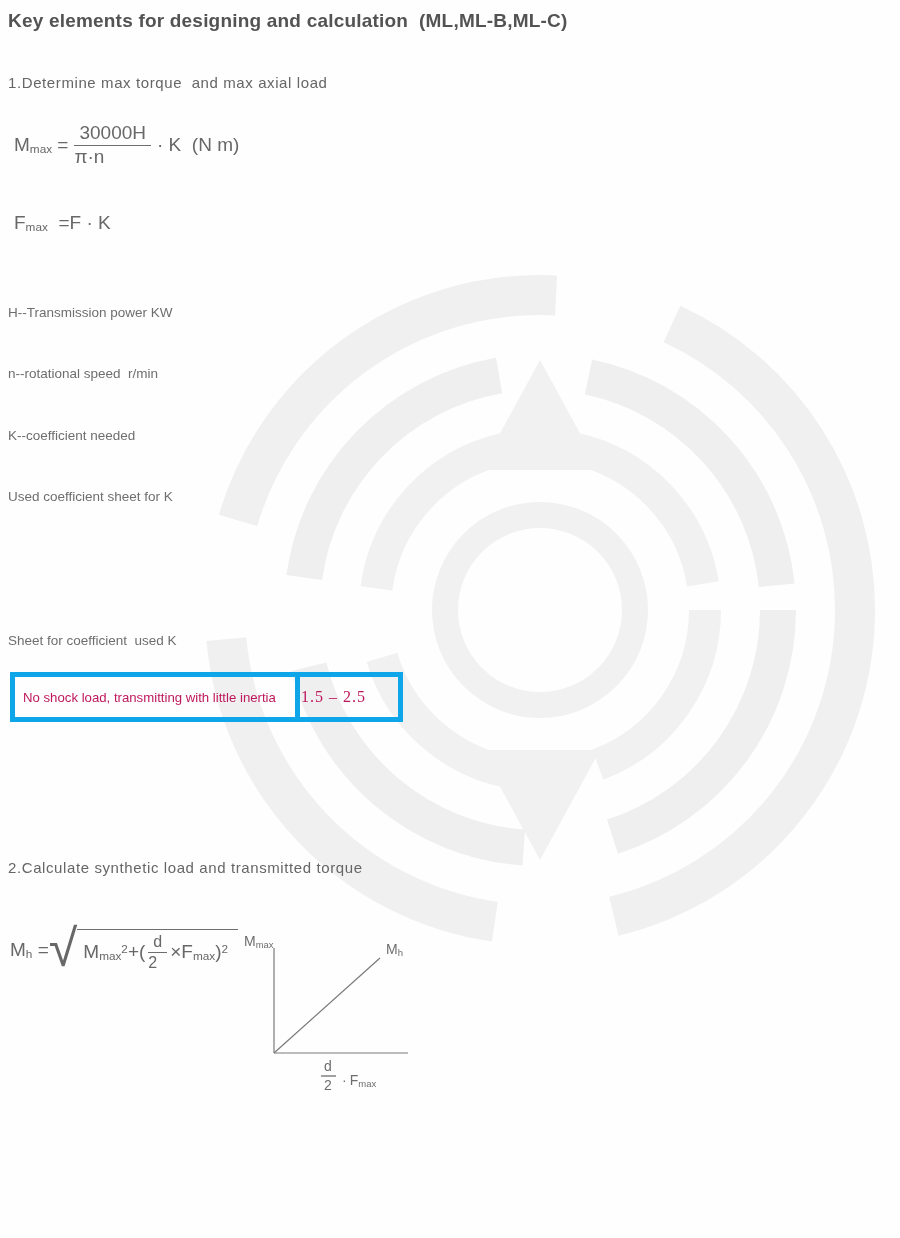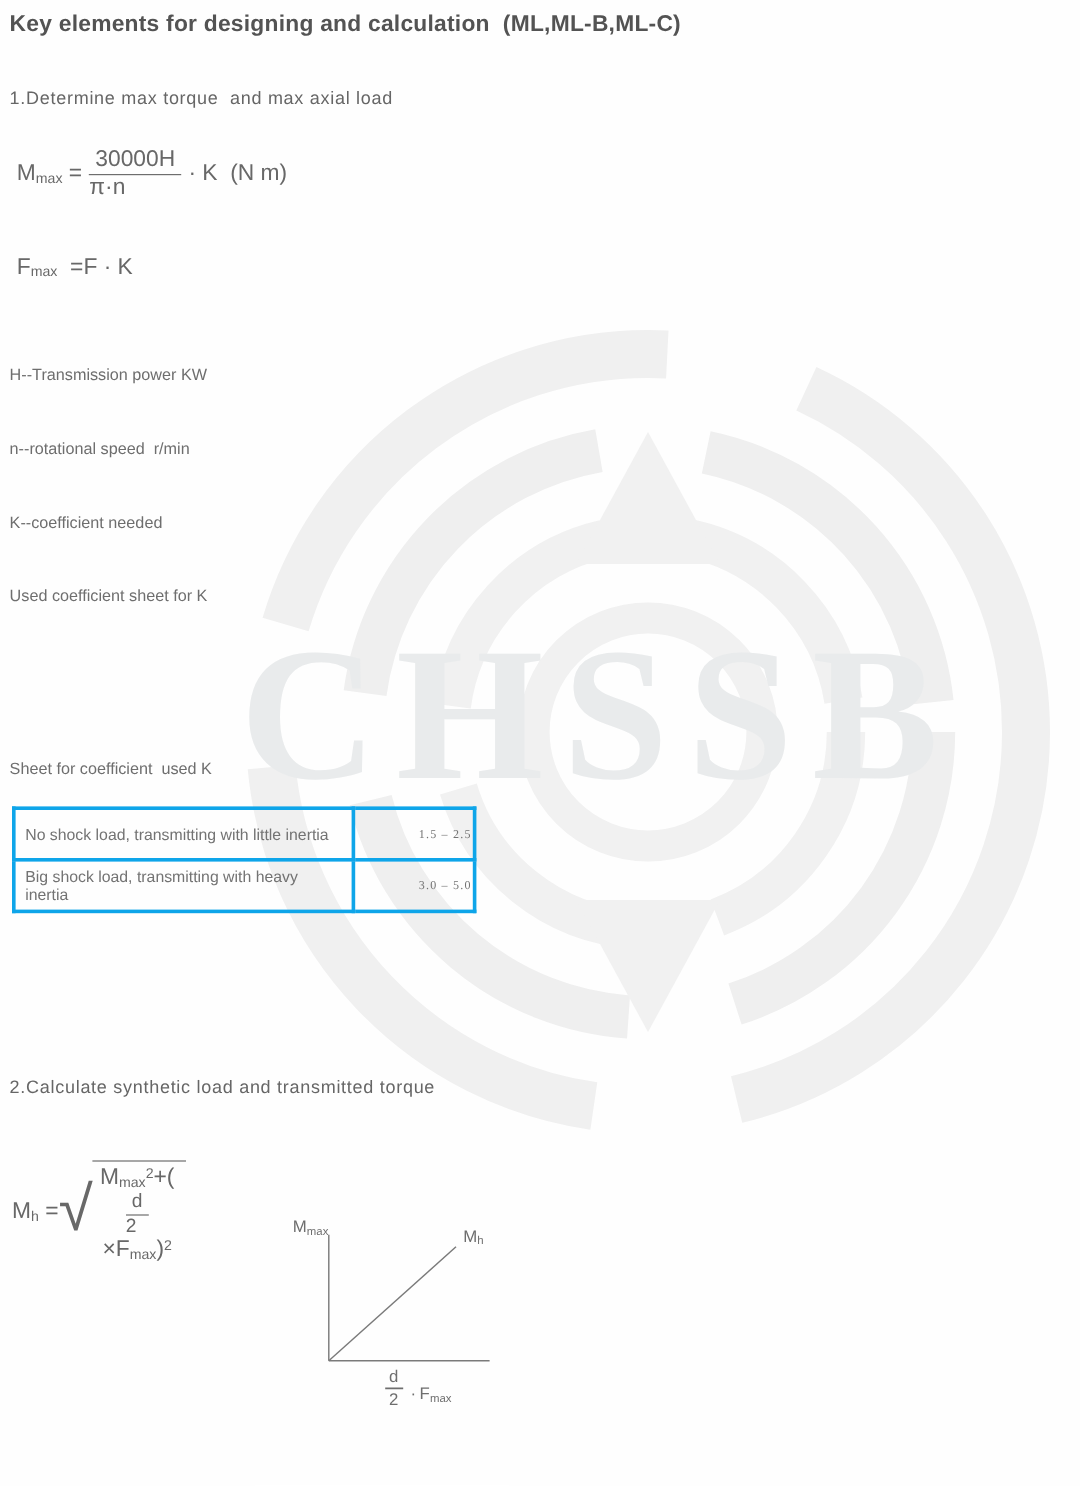--- a/index.html
+++ b/index.html
@@ -14,45 +14,44 @@
   
   .title{font-size:19px;font-weight:bold;color:#535353;letter-spacing:.2px;white-space:pre;}
   .sec-h{font-size:15px;color:#666;letter-spacing:.6px;white-space:pre;}
   .note{font-size:13.5px;line-height:20.5px;color:#6e6e6e;white-space:pre;}
   .formula{display:flex;align-items:center;font-size:19px;color:#686868;white-space:pre;}
   .frac{display:inline-flex;flex-direction:column;align-items:flex-start;line-height:1.1;margin:0 6px;}
   .frac .num{border-bottom:1.5px solid #6e6e6e;padding:0 5px 1px 5px;}
   .frac .den{padding-top:1px;}
   .sqrt{display:inline-flex;align-items:center;}
   .rad{font-weight:200;line-height:.85;transform:translateY(-2px);}
-  .radicand{border-top:1.5px solid #6e6e6e;padding:3px 10px 0 6px;display:inline-flex;align-items:center;white-space:pre;flex-direction:column;}
+  .radicand{border-top:1.5px solid #6e6e6e;padding:3px 10px 0 6px;display:inline-flex;align-items:center;white-space:pre;}
   sub{font-size:62%;vertical-align:-18%;}
   sup{font-size:62%;vertical-align:40%;}
   
   .ctable{border-collapse:collapse;background:transparent;}
-  .ctable td{border:3px solid #0ea5e9;color:#737373;}
+  .ctable td{border:5px solid #0ea5e9;color:#be185d;}
   .ctable .desc{font-size:13.2px;padding:0 8px;width:264px;height:40px;}
-  .ctable .val{font-family:"Liberation Serif",serif;font-size:10px;text-align:right;width:96px;letter-spacing:1px;}
+  .ctable .val{font-family:"Liberation Serif",serif;font-size:16px;text-align:left;width:96px;letter-spacing:1px;}
   svg text{font-family:"Liberation Sans",sans-serif;fill:#6e6e6e;}
 </style>
 </head>
 <body>
 
 <div id="page">
 
   
   <svg id="wm-rings" width="720" height="760">
     <circle cx="370" cy="370" r="315" fill="none" stroke="#f0f0f0" stroke-width="40" stroke-dasharray="420 120"></circle>
     <circle cx="370" cy="370" r="238" fill="none" stroke="#efefef" stroke-width="36" stroke-dasharray="300 90"></circle>
     <circle cx="370" cy="370" r="165" fill="none" stroke="#f1f1f1" stroke-width="32" stroke-dasharray="200 70"></circle>
     <circle cx="370" cy="370" r="95" fill="none" stroke="#f1f1f1" stroke-width="26"></circle>
     <polygon points="370,120 430,230 310,230" fill="#f1f1f1"></polygon>
     <polygon points="370,620 430,510 310,510" fill="#f1f1f1"></polygon>
   </svg>
-  <div id="wm-text">CHSSB</div>
 
   
   <svg width="0" height="0" style="position:absolute" aria-hidden="true">
     <defs>
       <pattern id="hA" patternUnits="userSpaceOnUse" width="7" height="7" patternTransform="rotate(45)">
         <line x1="0" y1="0" x2="0" y2="7" stroke="#a6a6a6" stroke-width="1"></line>
       </pattern>
       <pattern id="hB" patternUnits="userSpaceOnUse" width="6" height="6" patternTransform="rotate(-45)">
         <line x1="0" y1="0" x2="0" y2="6" stroke="#a6a6a6" stroke-width="1"></line>
       </pattern>
@@ -87,24 +86,20 @@
     <div>Used coefficient sheet for K</div>
   </div>
 
   <div class="abs z note" style="left:8px;top:238px;">Sheet for coefficient  used K</div>
 
   <table class="abs z ctable" style="left:10px;top:259px;">
     <tbody>
         <tr>
       <td class="desc">No shock load, transmitting with little inertia</td>
       <td class="val">1.5 – 2.5</td>
-    </tr>
-    <tr>
-      <td class="desc">Big shock load, transmitting with heavy inertia</td>
-      <td class="val">3.0 – 5.0</td>
     </tr>
   </tbody>
     </table>
 
   
   <div class="abs z sec-h" style="left:8px;top:396px;">2.Calculate synthetic load and transmitted torque</div>
 
   <div class="abs z formula" style="left:10px;top:448px;">
     <span><span>M</span><sub>h</sub><span> =</span></span>
     <span class="sqrt">

